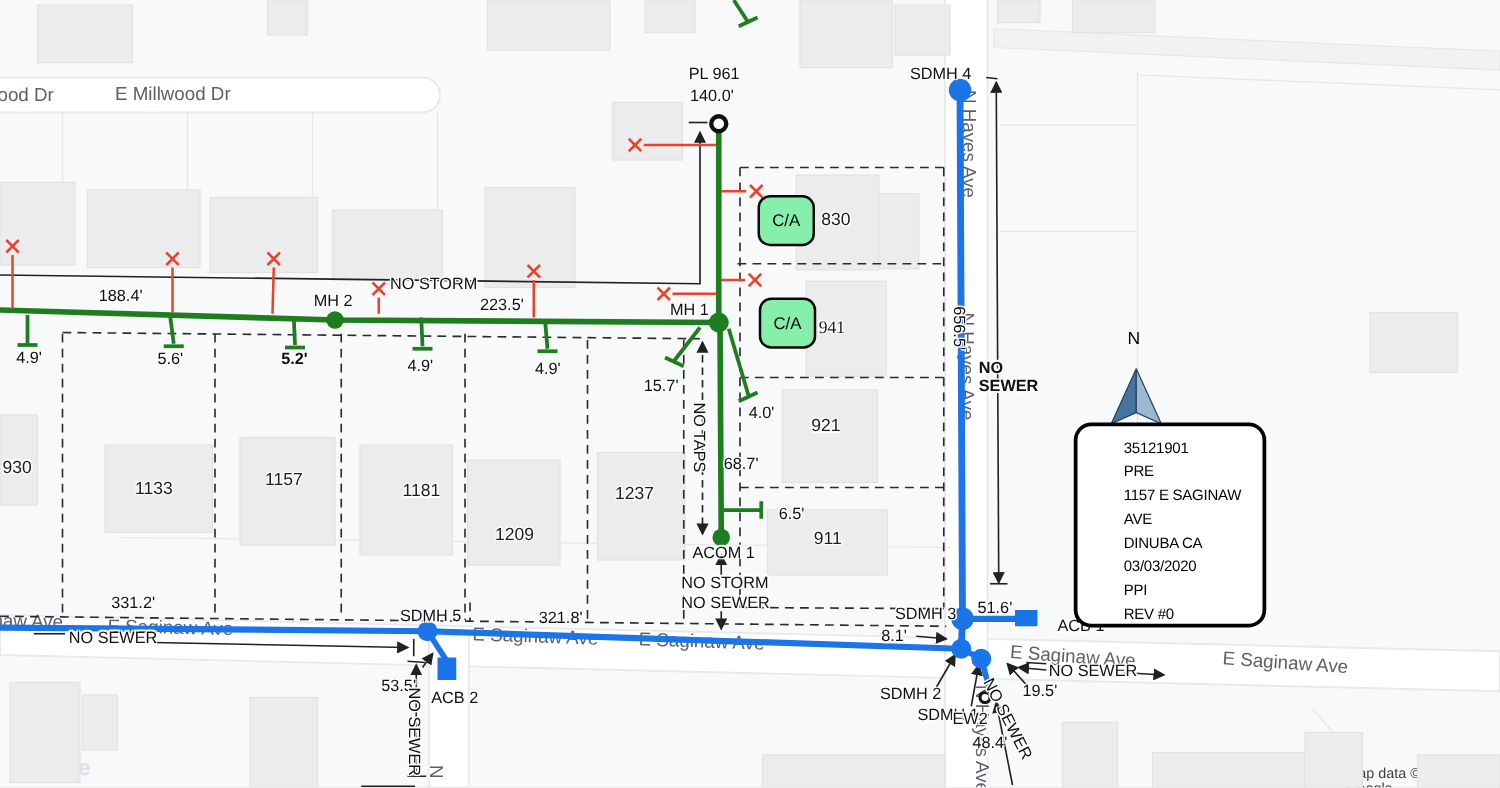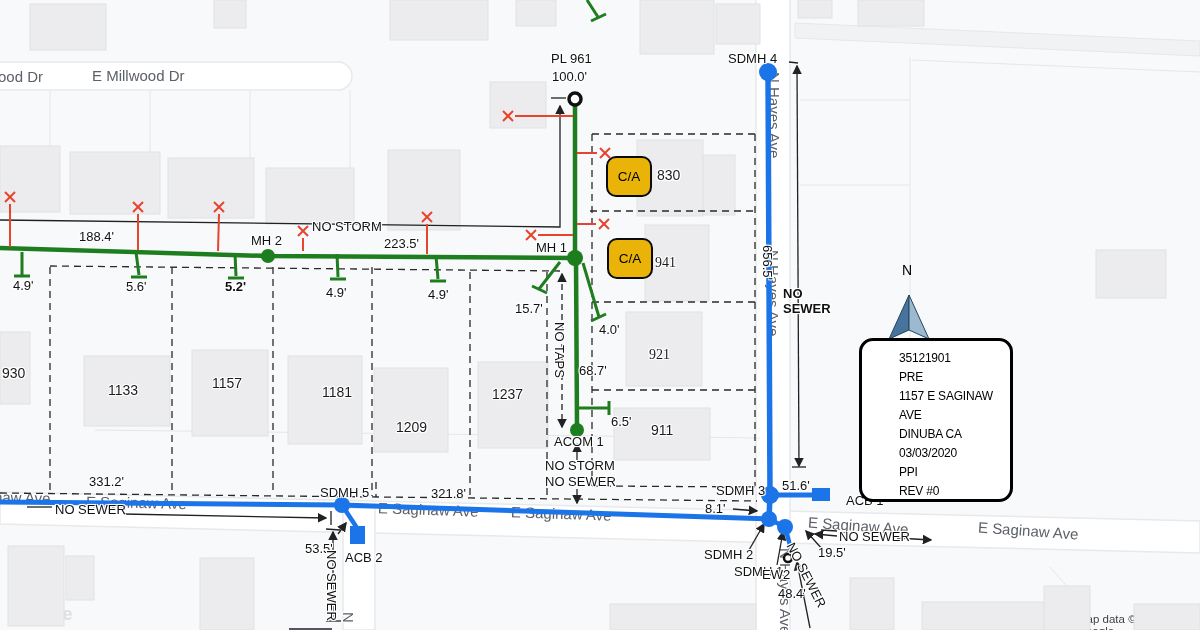--- a/index.html
+++ b/index.html
@@ -7,21 +7,21 @@
          font-family:"Liberation Sans","DejaVu Sans",sans-serif;}
   #stage svg{position:absolute;left:0;top:0;}
   .lbl{position:absolute;white-space:nowrap;color:#111;font-size:13px;line-height:15px;
        text-shadow:-1px -1px 0 #fff,1px -1px 0 #fff,-1px 1px 0 #fff,1px 1px 0 #fff,0 0 3px #fff;}
   .house{font-size:14px;color:#1c1c1c;}
   .street{color:#5c6068;font-size:15px;}
   .vtext{writing-mode:vertical-rl;}
   .pre{white-space:pre-line;}
   .rot63{transform:rotate(63deg);transform-origin:left top;}
   .rot1{transform:rotate(1.2deg);} .rot2{transform:rotate(2deg);} .rot4{transform:rotate(4deg);}
-  .cabox{position:absolute;width:42px;height:37px;background:#eab308;border:2.5px solid #0a0a0a;
+  .cabox{position:absolute;width:42px;height:37px;background:#86efac;border:2.5px solid #0a0a0a;
          border-radius:10px;display:flex;align-items:center;justify-content:center;
          font-size:13.5px;color:#000;}
   #infobox{position:absolute;left:859px;top:338px;width:138px;height:150px;background:#fff;
            border:3px solid #000;border-radius:14px;padding:8px 0 0 10px;z-index:6;}
   #infobox div{font-size:12px;line-height:19px;color:#000;letter-spacing:-0.2px;margin-left:27px;}
   #compassN{position:absolute;left:902px;top:262px;font-size:14px;color:#000;}
   #glogo{position:absolute;left:13px;top:604px;font-size:18px;font-weight:600;color:#dde0e4;
          letter-spacing:-0.5px;}
   #attrib{position:absolute;left:1077px;top:613px;font-size:11.5px;color:#3c4043;
           text-shadow:0 0 2px #fff,0 0 2px #fff;}
@@ -231,53 +231,53 @@
     <rect x="350" y="526" width="15" height="18" fill="#1b74e8"></rect>
     <circle cx="768" cy="72" r="9" fill="#1b74e8"></circle>
     <circle cx="770" cy="495" r="9" fill="#1b74e8"></circle>
     <circle cx="342" cy="505" r="8" fill="#1b74e8"></circle>
     <circle cx="769" cy="519" r="8" fill="#1b74e8"></circle>
     <circle cx="785" cy="527" r="8" fill="#1b74e8"></circle>
     <circle cx="788" cy="558" r="4" fill="#ffffff" stroke="#111" stroke-width="2.5"></circle>
   </svg>
 
   <div class="lbl z4" style="left:551px;top:51px;">PL 961</div>
-  <div class="lbl z4" style="left:552px;top:69px;">100.0'</div>
+  <div class="lbl z4" style="left:552px;top:69px;">140.0'</div>
   <div class="lbl z4" style="left:728px;top:51px;">SDMH 4</div>
   <div class="lbl vtext z4" style="left:760px;top:245px;">656.5'</div>
   <div class="lbl pre z4" style="left:783px;top:286px;font-weight:bold;">NO
 SEWER</div>
 
   <div class="lbl z4" style="left:79px;top:229px;">188.4'</div>
   <div class="lbl z4" style="left:251px;top:233px;">MH 2</div>
   <div class="lbl z4" style="left:312px;top:219px;">NO STORM</div>
   <div class="lbl z4" style="left:384px;top:236px;">223.5'</div>
   <div class="lbl z4" style="left:536px;top:240px;">MH 1</div>
 
   <div class="lbl z4" style="left:13px;top:278px;">4.9'</div>
   <div class="lbl z4" style="left:126px;top:279px;">5.6'</div>
   <div class="lbl z4" style="left:225px;top:279px;font-weight:bold;">5.2'</div>
   <div class="lbl z4" style="left:326px;top:285px;">4.9'</div>
   <div class="lbl z4" style="left:428px;top:287px;">4.9'</div>
   <div class="lbl z4" style="left:515px;top:301px;">15.7'</div>
   <div class="lbl z4" style="left:599px;top:322px;">4.0'</div>
   <div class="lbl vtext z4" style="left:552px;top:322px;">NO TAPS</div>
   <div class="lbl z4" style="left:579px;top:363px;">68.7'</div>
-  <div class="lbl z4" style="left:611px;top:414px;">6.5'</div>
+  <div class="lbl z4" style="left:611px;top:403px;padding-left:12px;">6.5'</div>
   <div class="lbl z4" style="left:554px;top:434px;">ACOM 1</div>
   <div class="lbl z4" style="left:545px;top:458px;">NO STORM</div>
   <div class="lbl z4" style="left:545px;top:474px;">NO SEWER</div>
 
   <div class="lbl house z4" style="left:2px;top:366px;">930</div>
   <div class="lbl house z4" style="left:108px;top:383px;">1133</div>
   <div class="lbl house z4" style="left:212px;top:376px;">1157</div>
   <div class="lbl house z4" style="left:322px;top:385px;">1181</div>
   <div class="lbl house z4" style="left:396px;top:392px;margin-top:28px;">1209</div>
   <div class="lbl house z4" style="left:492px;top:387px;">1237</div>
-  <div class="lbl house z4" style="left:649px;top:347px;font-family:Liberation Serif, serif;">921</div>
+  <div class="lbl house z4" style="left:649px;top:333px;">921</div>
   <div class="lbl house z4" style="left:651px;top:423px;">911</div>
 
   <div class="cabox z4" style="left:606px;top:156px;">
       <span>C/A</span>
     </div>
   <div class="lbl house z4" style="left:657px;top:168px;">830</div>
   <div class="cabox z4" style="left:607px;top:238px;">
       <span>C/A</span>
     </div>
   <div class="lbl house z4" style="left:655px;top:255px;font-family:Liberation Serif, serif;">941</div>

